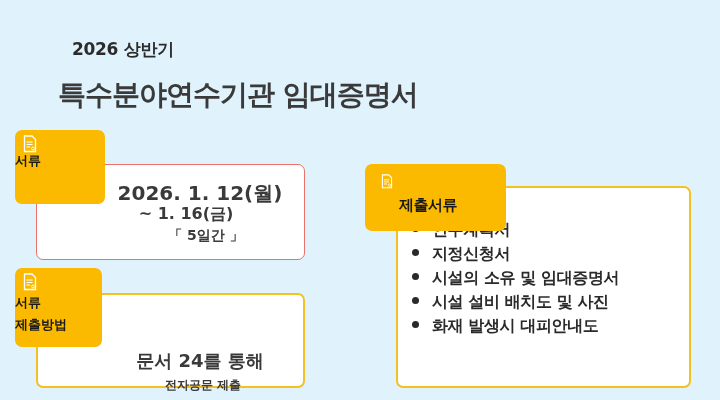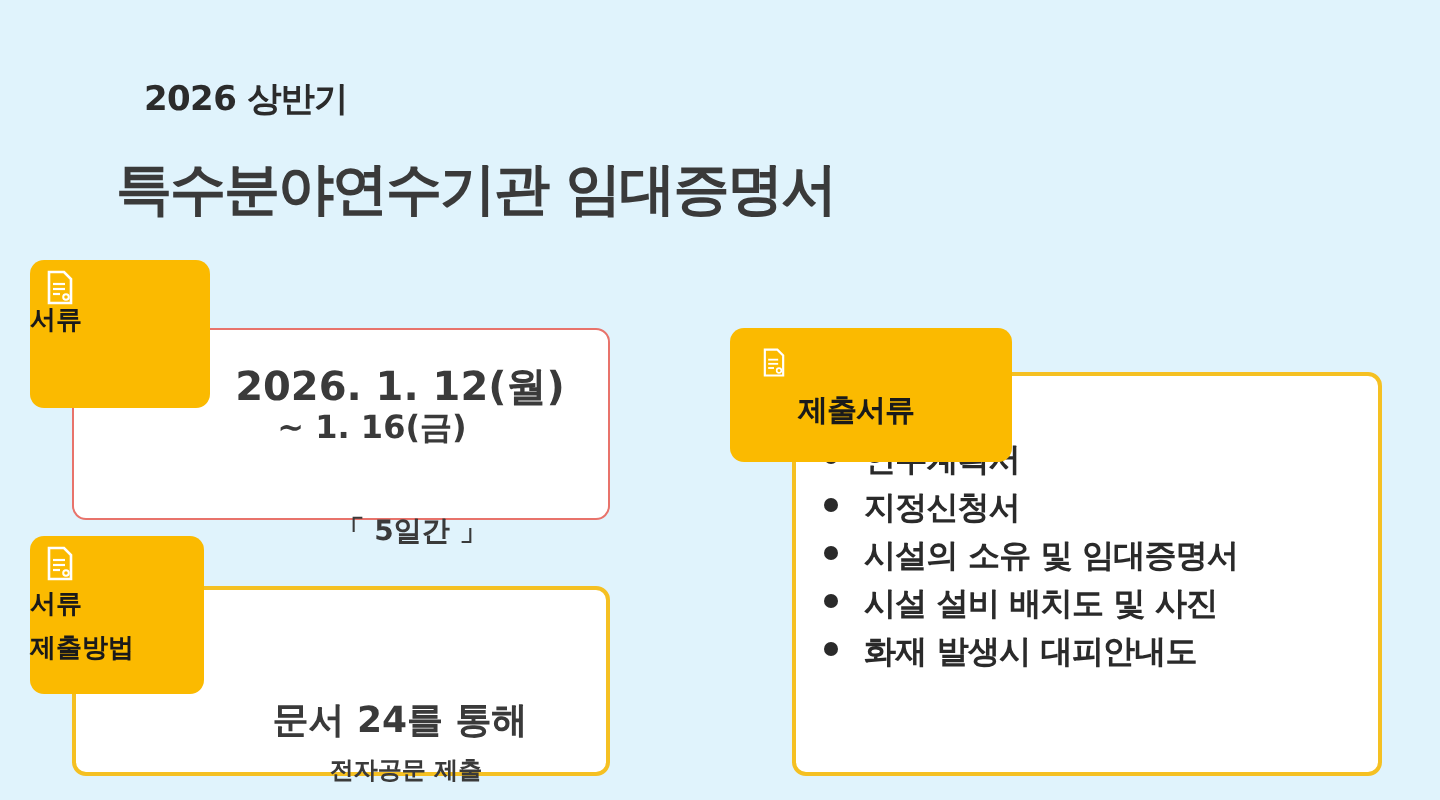--- a/index.html
+++ b/index.html
@@ -88,21 +88,21 @@
 <body>
 
 <div class="subtitle">2026 상반기</div>
 <div class="title">특수분야연수기관 임대증명서</div>
 
 <div class="box red" style="left:36px; top:164px; width:269px; height:96px;">
 </div>
 <div class="box-text" style="left:112px; top:182px; width:176px;">
   <div style="font-size:20px; line-height:22px;">2026. 1. 12(월)</div>
   <div style="font-size:16px; line-height:20px; margin-left:-28px;">~ 1. 16(금)</div>
-  <div style="font-size:14px; line-height:22px; margin-left:12px;margin-top:31px;">「 5일간 」</div>
+  <div style="font-size:14px; line-height:22px; margin-left:12px;">「 5일간 」</div>
 </div>
 <div class="tag" style="left:15px; top:130px; width:90px; height:74px;">
   <svg class="icon" viewBox="0 0 14 18">
     <path d="M1.5 1 H9 L12.5 4.5 V16.5 H1.5 Z" fill="none" stroke="#ffffff" stroke-width="1.3"></path>
     <line x1="3.5" y1="7" x2="9.5" y2="7" stroke="#ffffff" stroke-width="1.1"></line>
     <line x1="3.5" y1="9.5" x2="9.5" y2="9.5" stroke="#ffffff" stroke-width="1.1"></line>
     <line x1="3.5" y1="12" x2="7" y2="12" stroke="#ffffff" stroke-width="1.1"></line>
     <circle cx="10" cy="13.5" r="1.4" fill="none" stroke="#ffffff" stroke-width="1"></circle>
   </svg>
   <div class="label" style="left:0; top:20px; width:90px;">

